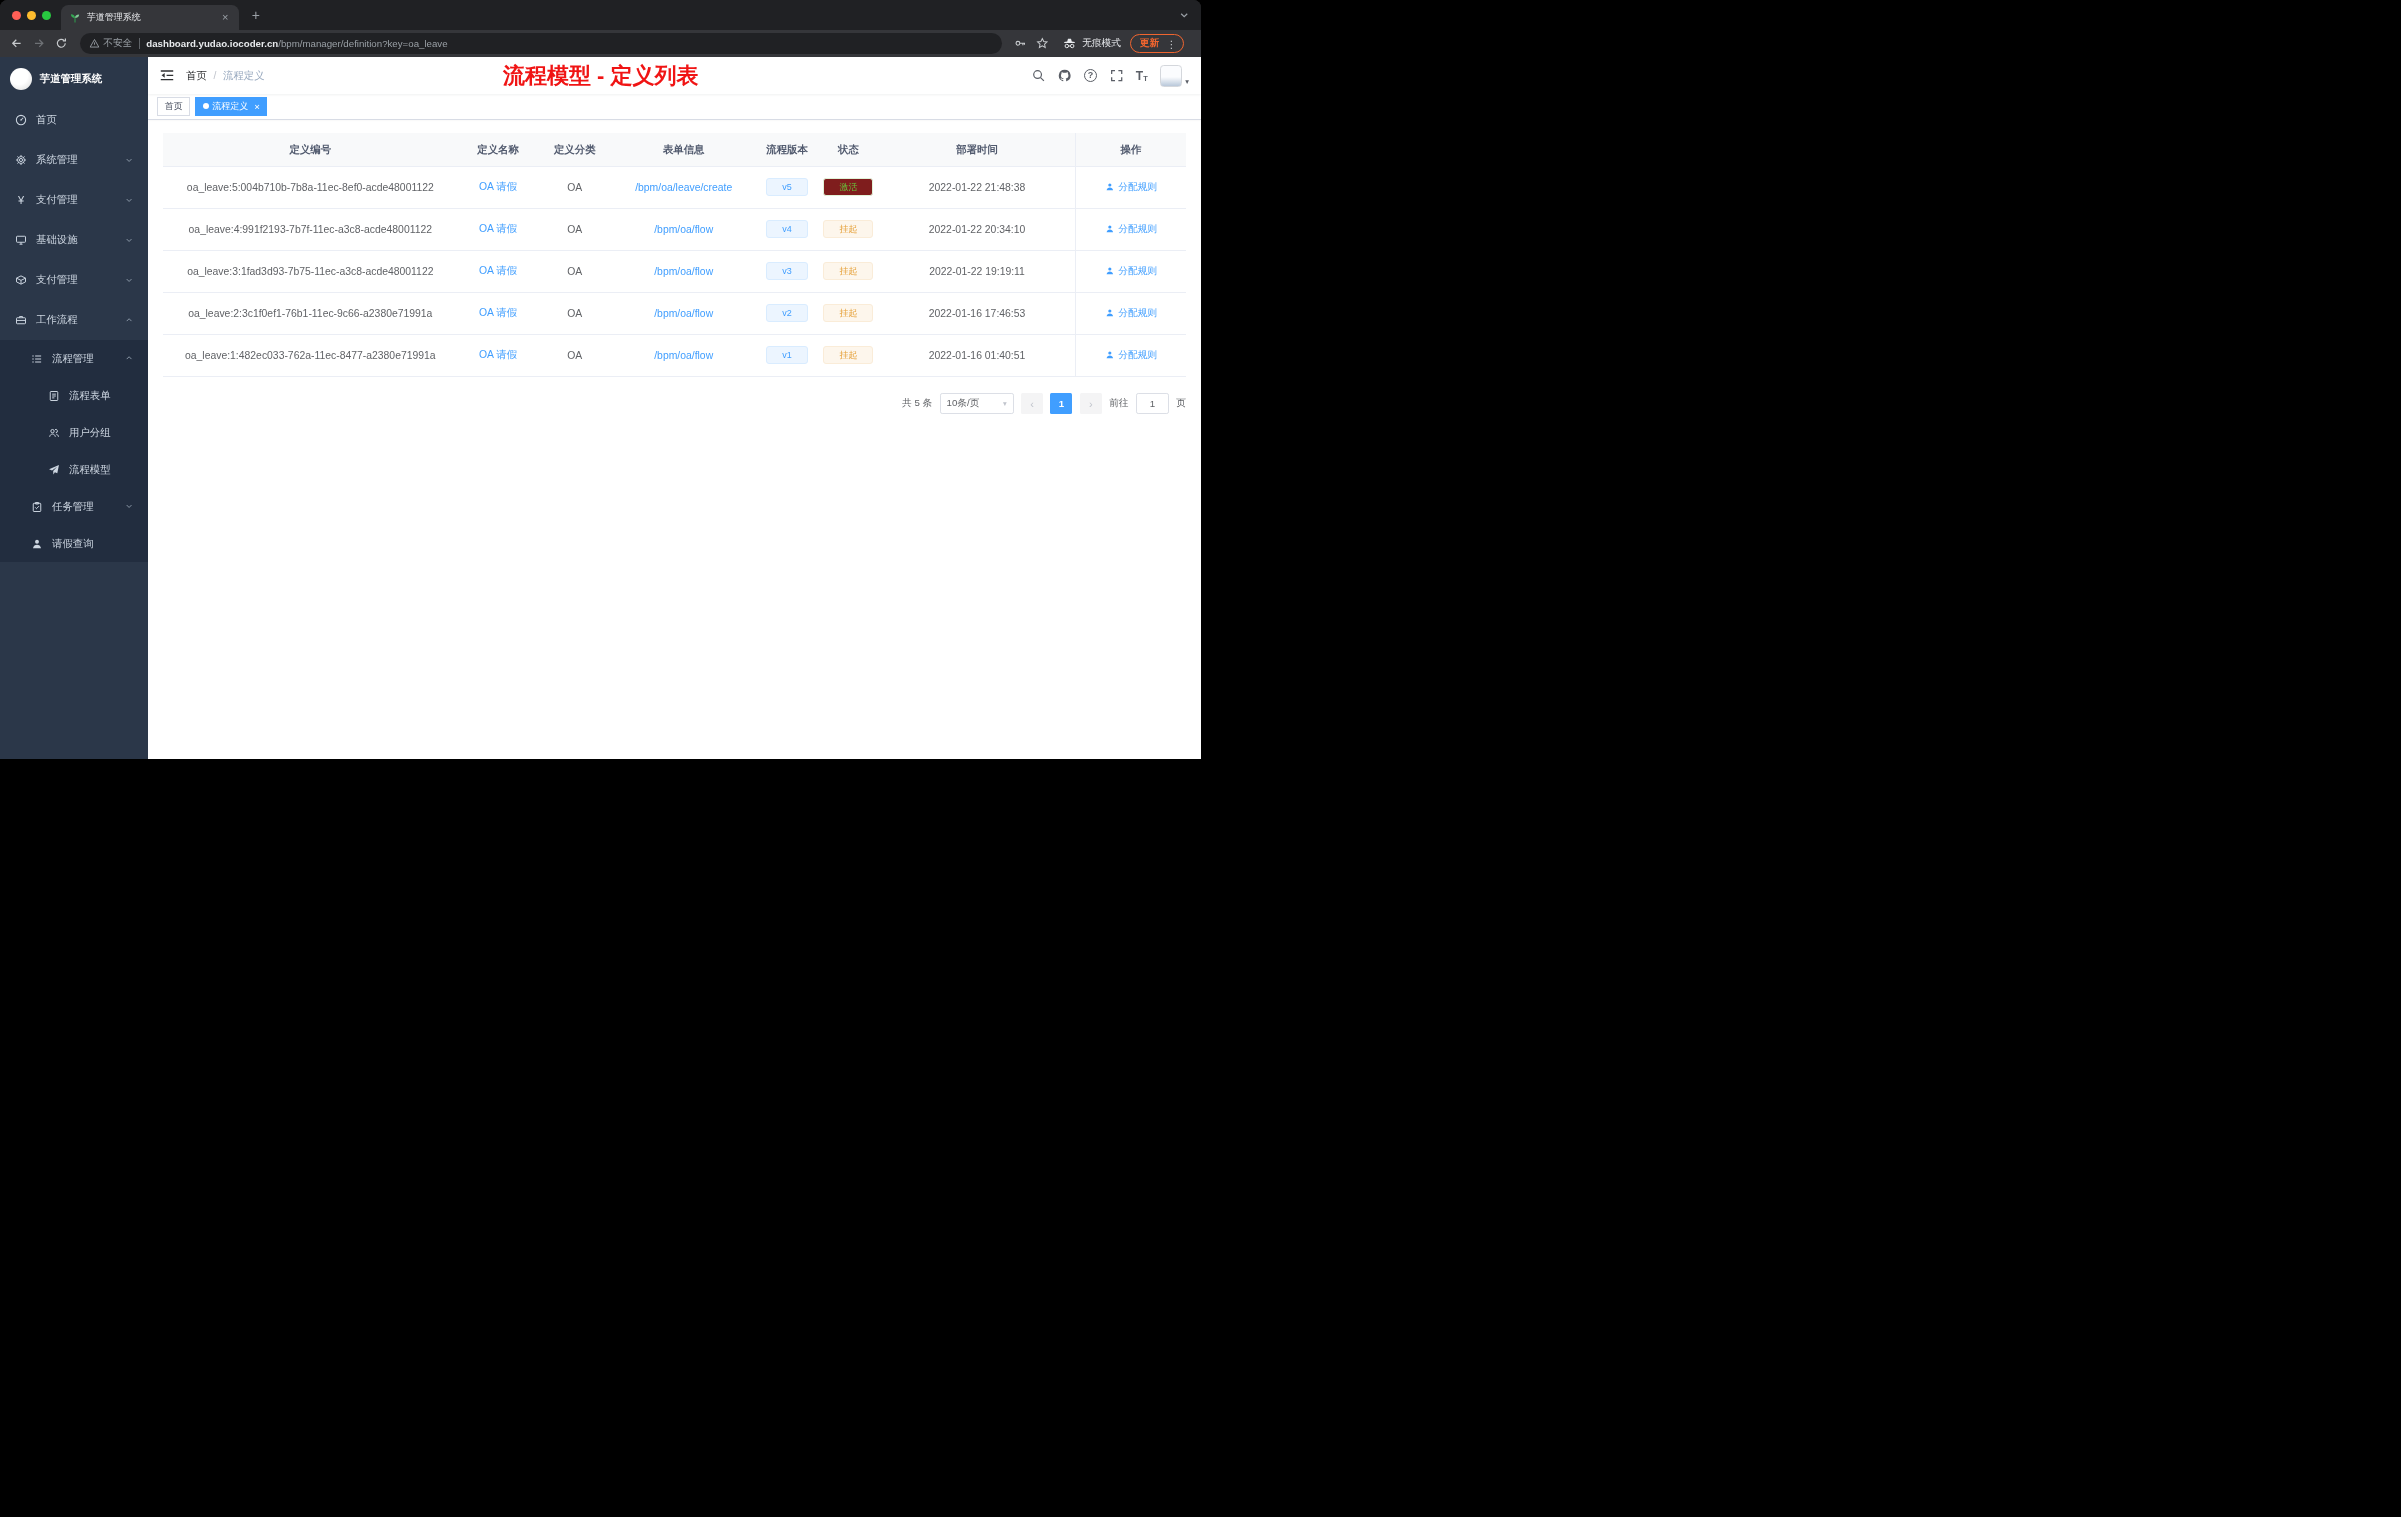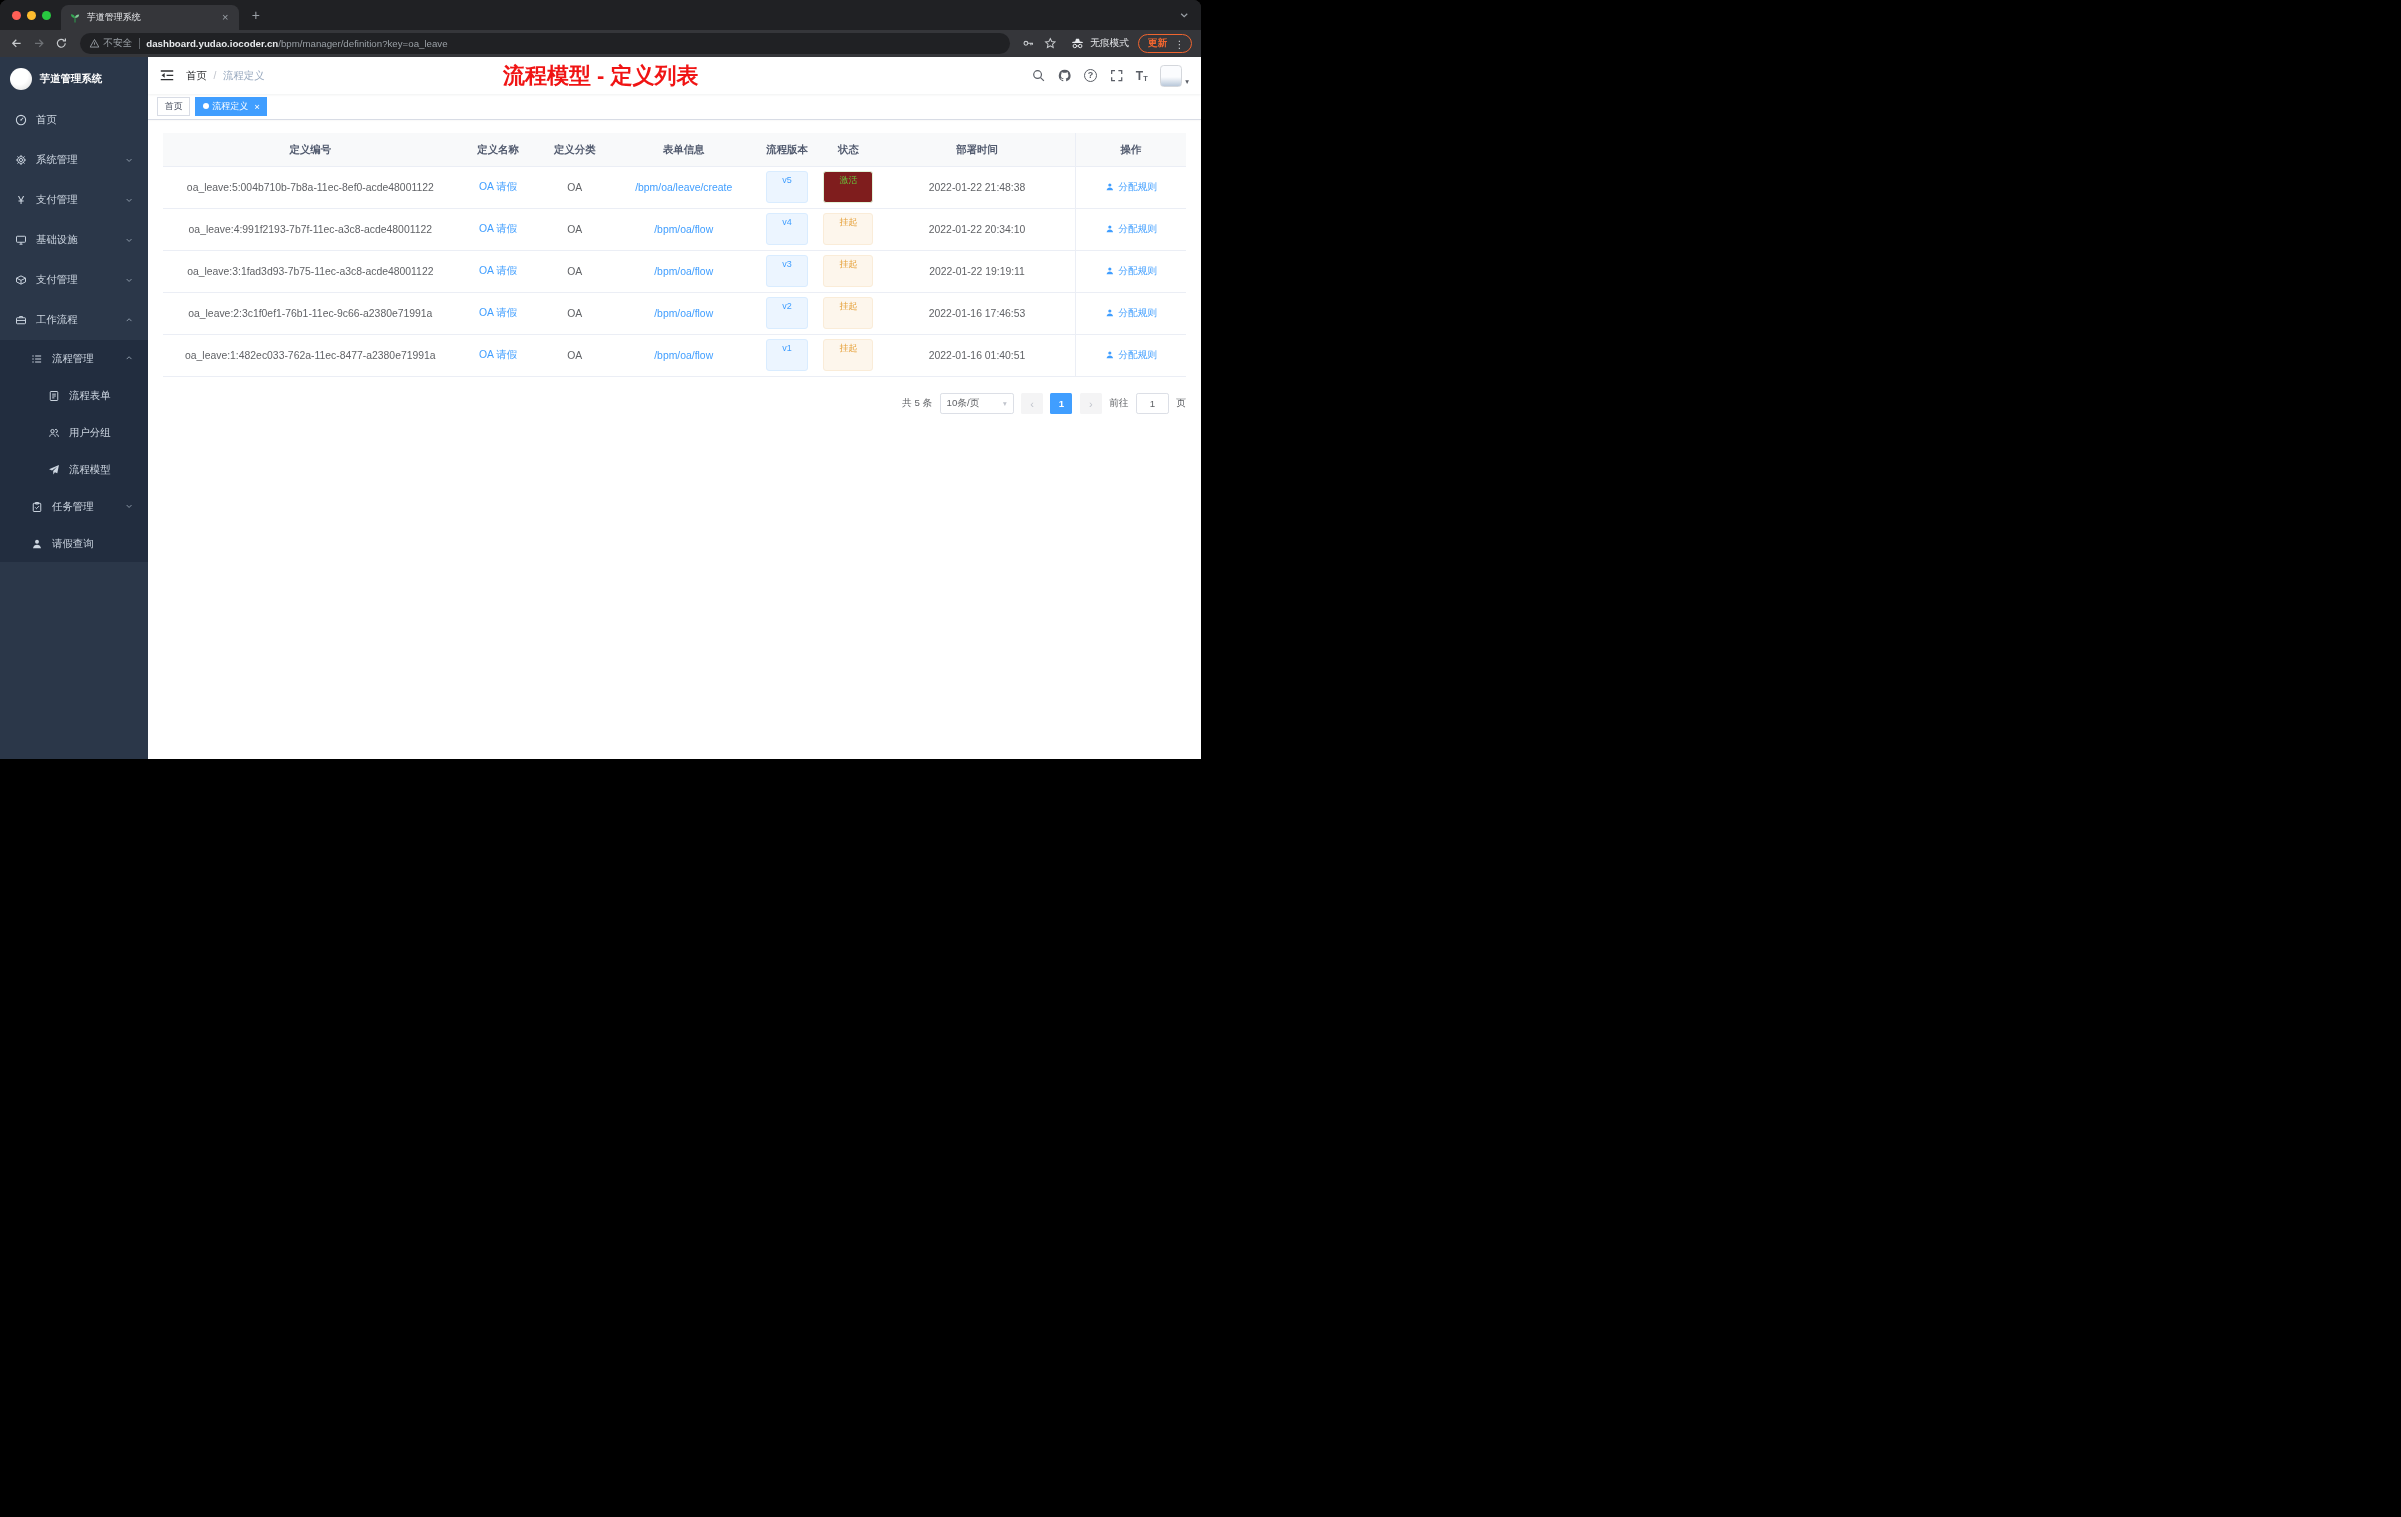--- a/index.html
+++ b/index.html
@@ -23,21 +23,21 @@
   .tbtn { width:21px; height:21px; border-radius:50%; display:flex; align-items:center; justify-content:center; color:#c7cacd; cursor:pointer; flex-shrink:0; }
   .tbtn.disabled { color:#6e7175; }
   .tbtn svg { width:12.6px; height:12.6px; }
   .urlbar { flex:1; height:21px; background:#202124; border-radius:10.4px; display:flex; align-items:center; padding:0 9px; margin:0 6px; font-size:9.7px; color:#9aa0a6; min-width:0; }
   .warn-ico { width:11px; height:11px; margin-right:3.7px; flex-shrink:0; }
   .sep-v { width:0.7px; height:11px; background:#5f6368; margin:0 6.7px; flex-shrink:0; }
   .url-host { color:#e8eaed;font-weight:bold; }
   .url-path { color:#9aa0a6; white-space:nowrap; overflow:hidden; }
   .chip-incog { display:flex; align-items:center; gap:5.2px; color:#e8eaed; font-size:9.7px; margin:0 7.4px; flex-shrink:0; }
   .chip-incog svg { width:15px; height:12.6px; color:#e8eaed; }
-  .update-pill { display:flex; align-items:center; gap:6.7px; border:1.5px solid #f0652f; border-radius:12px; padding:2.2px 6.7px 2.2px 9px; color:#f0652f; font-size:9.7px; font-weight:700; margin-right:3px; flex-shrink:0; cursor:pointer; }
+  .update-pill { display:flex; align-items:center; gap:6.7px; border:1.5px solid #f0652f; border-radius:12px; padding:2.2px 6.7px 2.2px 9px; color:#f0652f; font-size:9.7px; font-weight:700; margin-right:11px; flex-shrink:0; cursor:pointer; }
   .update-dots { color:#c7cacd; font-weight:400; font-size:10.4px; }
 
   
   .page { flex:1; display:flex; min-height:0; background:#fff; }
 
   
   .sidebar { width:148px; background:#2b3749; display:flex; flex-direction:column; color:#cdd6e1; flex-shrink:0; }
   .logo-row { height:43px; display:flex; align-items:center; gap:7.4px; padding:0 10.4px; flex-shrink:0; }
   .logo-avatar { width:22px; height:22px; border-radius:50%; background:radial-gradient(circle at 40% 35%, #ffffff 0 45%, #d8d8d8 100%); flex-shrink:0; }
   .logo-title { color:#fff; font-weight:700; font-size:10.4px; white-space:nowrap; }
@@ -76,21 +76,21 @@
   .tagitem .close { font-size:9.7px; margin-left:2.2px; line-height:1; }
 
   .content { flex:1; padding:13.4px 15px; background:#fff; overflow:hidden; }
   table { width:100%; border-collapse:collapse; table-layout:fixed; }
   thead th { background:#f8f9fa; height:33px; font-size:10.4px; color:#515a6e; font-weight:700; text-align:center; border-bottom:0.7px solid #ebeef5; }
   tbody td { height:42px; font-size:10.4px; color:#606266; text-align:center; border-bottom:0.7px solid #ebeef5; overflow:hidden; white-space:nowrap; }
   .col-op { border-left:0.7px solid #ebeef5; }
   a.link { color:#409eff; text-decoration:none; cursor:pointer; }
   .op-link { display:inline-flex; align-items:center; gap:3.7px; font-size:9.7px; }
   .op-link svg { width:9.7px; height:9.7px; }
-  .el-tag { display:inline-block; padding:0 15px; height:32px; line-height:16.3px; border-radius:3px; font-size:9px; border:0.7px solid transparent; }
+  .el-tag { display:inline-block; padding:0 15px; height:18px; line-height:16.3px; border-radius:3px; font-size:9px; border:0.7px solid transparent; }
   .ver { background:#ecf5ff; border-color:#d9ecff; color:#409eff; }
   .success { background:#7f1d1d; border-color:#e1f3d8; color:#67c23a; }
   .warning { background:#fdf6ec; border-color:#faecd8; color:#e6a23c; }
 
   .pagination { display:flex; align-items:center; justify-content:flex-end; gap:7.4px; margin-top:16.3px; font-size:9.7px; color:#606266; }
   .psize { width:74px; height:21px; border:0.7px solid #dcdfe6; border-radius:2.2px; display:flex; align-items:center; justify-content:space-between; padding:0 6px; color:#606266; cursor:pointer; background:#fff; }
   .psize .car { color:#c0c4cc; font-size:7.4px; }
   .pbtn { min-width:22px; height:21px; border-radius:1.5px; background:#f4f4f5; color:#c0c4cc; display:flex; align-items:center; justify-content:center; font-size:11px; cursor:pointer; }
   .pbtn.cur { background:#409eff; color:#fff; font-weight:700; font-size:9.7px; }
   .goto-input { width:33px; height:21px; border:0.7px solid #dcdfe6; border-radius:2.2px; text-align:center; font-size:9.7px; color:#606266; outline:none; }

